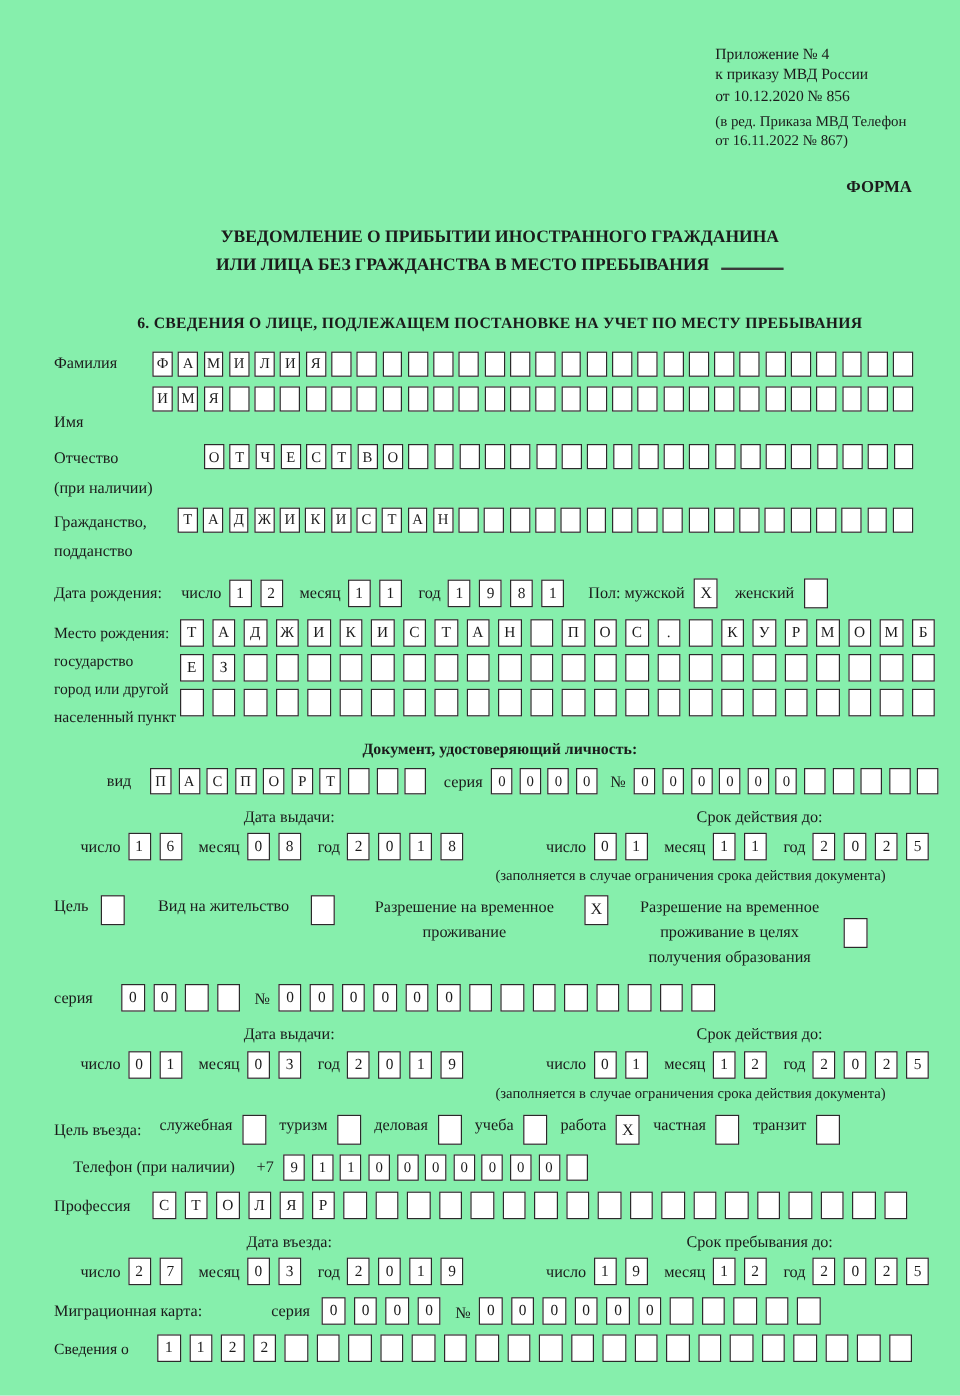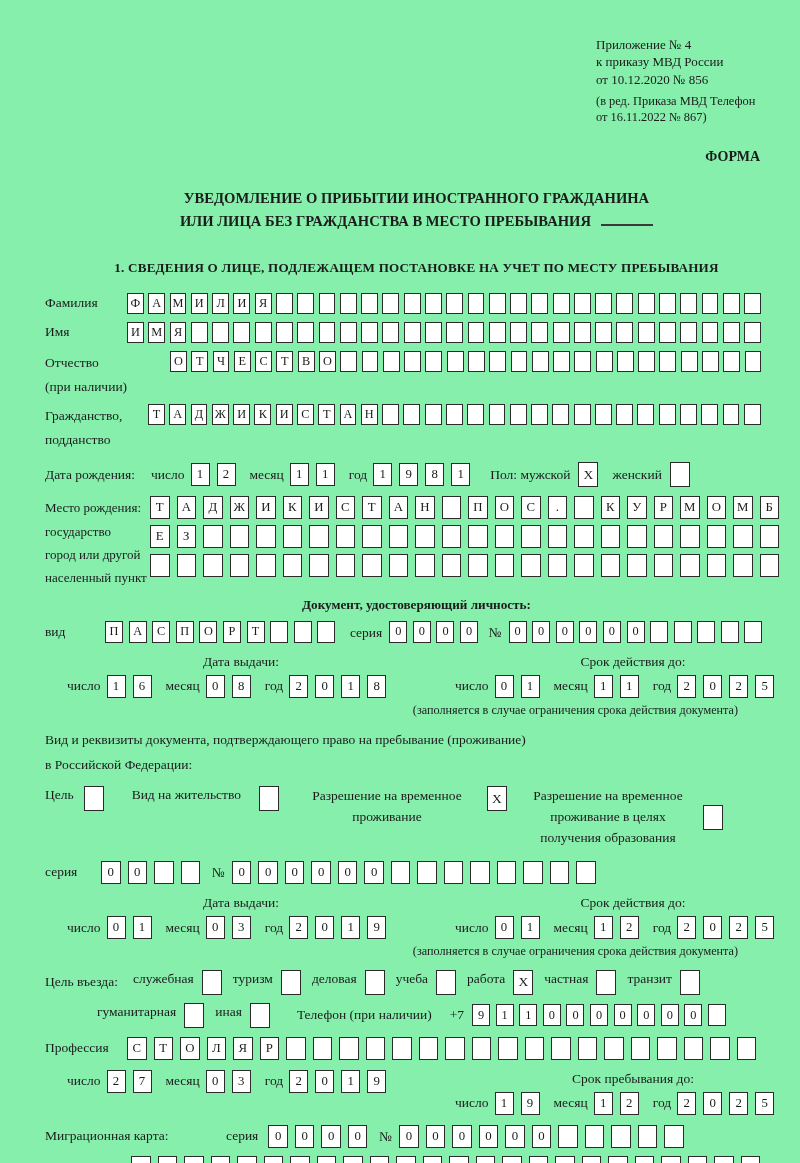--- a/index.html
+++ b/index.html
@@ -13,21 +13,21 @@
   .hdr-block{margin-left:auto;width:192px;font-size:13px;line-height:1.33;}
   .hdr-amend{margin-top:5px;font-size:12.4px;}
   .forma{text-align:right;font-weight:bold;font-size:14px;margin-top:22px;padding-right:28px;}
   .title{text-align:center;font-weight:bold;font-size:14.6px;margin-top:20px;line-height:1.6;}
   .blank-line{display:inline-block;width:52px;border-bottom:2px solid #3a3a3a;height:0.9em;margin-left:10px;}
   .sec-heading{text-align:center;font-weight:bold;font-size:13.1px;margin-top:26px;letter-spacing:0.2px;}
   
   .row{display:flex;align-items:flex-start;margin-top:8px;flex-wrap:nowrap;}
   .lbl{white-space:nowrap;}
   .lbl-col{flex:none;line-height:1.8;}
-  .w82{width:82px;} .w125{width:125px;} .w103{width:103px;} .w105{width:105px;} .w60{width:60px;} .w86{width:86px;}
+  .w82{width:82px;} .w125{width:125px;} .w103{width:103px;} .w105{width:105px;} .w60{width:60px;margin-left:44px;} .w86{width:86px;}
   
   .cells{display:flex;flex:none;}
   .cell{
     box-sizing:border-box;display:inline-flex;align-items:center;justify-content:center;
     border:1.6px solid #2b2b2b;background:#fff;font-size:12.3px;flex:none;
   }
   .cells-sm .cell{width:16.9px;height:21px;margin-right:4.4px;}
   .cells-md .cell{width:19.5px;height:23px;margin-right:7px;font-size:12.8px;}
   .cells-doc .cell{width:18px;height:22px;margin-right:5.6px;}
   .stack .cells{margin-bottom:6px;}
@@ -74,21 +74,21 @@
 
   <div class="forma">ФОРМА</div>
 
   <div class="title">
     <div>УВЕДОМЛЕНИЕ О ПРИБЫТИИ ИНОСТРАННОГО ГРАЖДАНИНА</div>
     <div>
       <span>ИЛИ ЛИЦА БЕЗ ГРАЖДАНСТВА В МЕСТО ПРЕБЫВАНИЯ</span><span class="blank-line"></span>
     </div>
   </div>
 
-  <div class="sec-heading">1. СВЕДЕНИЯ О ЛИЦЕ, ПОДЛЕЖАЩЕМ ПОСТАНОВКЕ НА УЧЕТ ПО МЕСТУ ПРЕБЫВАНИЯ</div>
+  <div class="sec-heading">6. СВЕДЕНИЯ О ЛИЦЕ, ПОДЛЕЖАЩЕМ ПОСТАНОВКЕ НА УЧЕТ ПО МЕСТУ ПРЕБЫВАНИЯ</div>
 
   <div class="row" style="margin-top:16px;">
     <div class="lbl lbl-col w82" style="line-height:1.5;">Фамилия</div>
     <div class="cells cells-sm">
         <span class="cell">Ф</span>
         <span class="cell">А</span>
         <span class="cell">М</span>
         <span class="cell">И</span>
         <span class="cell">Л</span>
         <span class="cell">И</span>
@@ -113,21 +113,21 @@
         <span class="cell"></span>
         <span class="cell"></span>
         <span class="cell"></span>
         <span class="cell"></span>
         <span class="cell"></span>
         <span class="cell"></span>
       </div>
   </div>
 
   <div class="row">
-    <div class="lbl lbl-col w82" style="line-height:1.5;">Имя</div>
+    <div class="lbl lbl-col w82" style="line-height:1.5;margin-top:20px;">Имя</div>
     <div class="cells cells-sm">
         <span class="cell">И</span>
         <span class="cell">М</span>
         <span class="cell">Я</span>
         <span class="cell"></span>
         <span class="cell"></span>
         <span class="cell"></span>
         <span class="cell"></span>
         <span class="cell"></span>
         <span class="cell"></span>
@@ -426,24 +426,20 @@
             <span class="cell">2</span>
             <span class="cell">0</span>
             <span class="cell">2</span>
             <span class="cell">5</span>
           </span>
         </div>
     </div>
   </div>
   <div class="note">(заполняется в случае ограничения срока действия документа)</div>
 
-  <div class="intro">
-    <div>Вид и реквизиты документа, подтверждающего право на пребывание (проживание)</div>
-    <div>в Российской Федерации:</div>
-  </div>
 
   <div class="res-opts">
     <div class="res-opt">
       <span class="lbl">Цель</span>
       <span class="cbox" style="margin-left:10px;"></span>
     </div>
     <div class="res-opt" style="margin-left:28px;">
       <span class="lbl">Вид на жительство</span>
       <span class="cbox" style="margin-left:18px;"></span>
     </div>
@@ -560,30 +556,20 @@
           <span class="cbox"></span>
         </span>
         <span class="opt">
           <span class="opt-label">транзит</span>
           <span class="cbox"></span>
         </span>
       </div>
   </div>
 
   <div class="row" style="margin-top:8px;align-items:center;">
-    <div style="margin-left:52px;display:flex;align-items:center;">
-        <span class="opt">
-          <span class="opt-label">гуманитарная</span>
-          <span class="cbox"></span>
-        </span>
-        <span class="opt">
-          <span class="opt-label">иная</span>
-          <span class="cbox"></span>
-        </span>
-      </div>
     <div class="lbl" style="margin-left:16px;">Телефон (при наличии)</div>
     <div class="lbl" style="margin-left:18px;margin-right:8px;">+7</div>
     <div class="cells cells-doc">
         <span class="cell">9</span>
         <span class="cell">1</span>
         <span class="cell">1</span>
         <span class="cell">0</span>
         <span class="cell">0</span>
         <span class="cell">0</span>
         <span class="cell">0</span>
@@ -619,20 +605,21 @@
         <span class="cell"></span>
         <span class="cell"></span>
         <span class="cell"></span>
         <span class="cell"></span>
         <span class="cell"></span>
       </div>
   </div>
 
   <div class="dates-row">
     <div class="date-col">
+      <div class="date-hdr">Дата въезда:</div>
       <div class="dg">
           <span class="dg-label">число</span>
           <span class="dg-cells">
             <span class="cell">2</span>
             <span class="cell">7</span>
           </span>
           <span class="dg-label">месяц</span>
           <span class="dg-cells">
             <span class="cell">0</span>
             <span class="cell">3</span>

